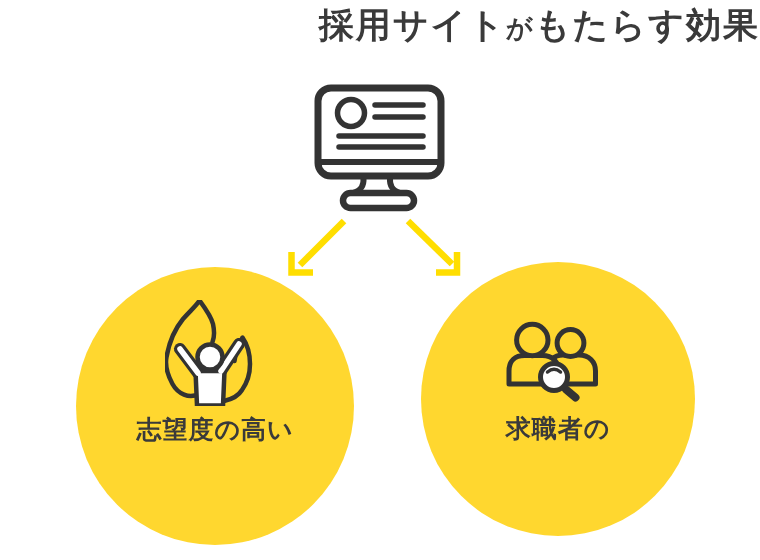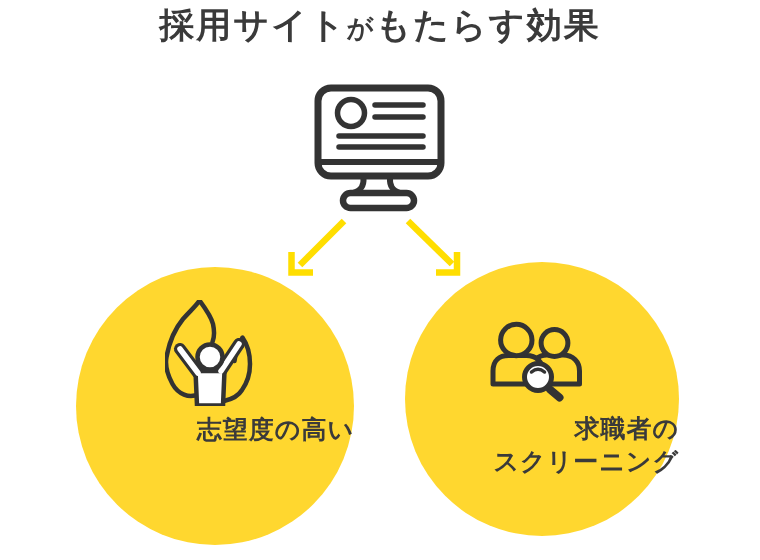--- a/index.html
+++ b/index.html
@@ -4,37 +4,37 @@
 <style>
   html,body{margin:0;padding:0;background:#fff;}
   .stage{
     position:relative;width:760px;height:560px;overflow:hidden;
     background:var(--background,#ffffff);
     font-family:"DejaVu Sans",sans-serif;
     color:var(--ink,#3a3a3a);
   }
   .title{
     position:absolute;top:2px;left:0;width:100%;margin:0;
-    text-align:center;font-size:35px;line-height:46px;font-weight:700;
+    text-align:right;font-size:35px;line-height:46px;font-weight:700;
     letter-spacing:2px;color:var(--ink,#3a3a3a);
   }
   .title .small-kana{font-size:26px;}
   .monitor{position:absolute;left:314px;top:84px;width:132px;height:132px;}
   .arrows{position:absolute;left:283px;top:213px;width:186px;height:66px;}
   .circle{
     position:absolute;border-radius:50%;
     background:var(--accent-yellow,#FFD72F);
   }
   .circle.attract{left:76px;top:267px;width:278px;height:278px;}
-  .circle.screening{left:405px;top:262px;width:274px;height:274px;}
+  .circle.screening{left:421px;top:262px;width:274px;height:274px;}
   .effect-icon{position:absolute;}
   .attract .effect-icon{left:89px;top:33px;width:92px;height:106px;}
   .screening .effect-icon{left:84px;top:59px;width:94px;height:82px;}
   .label{
-    position:absolute;left:0;right:0;text-align:right;
+    position:absolute;left:0;right:0;text-align:center;
     font-size:25px;line-height:33px;font-weight:700;letter-spacing:1px;
     color:var(--ink,#3a3a3a);
   }
   .attract .label{top:146px;}
   .screening .label{top:150px;}
 
   
   .s-ink{stroke:var(--icon-ink,#333333);fill:none;stroke-linecap:round;stroke-linejoin:round;}
   .s-yellow{stroke:var(--arrow-yellow,#FFDE00);fill:none;stroke-linecap:butt;stroke-linejoin:miter;}
   .f-white{fill:#ffffff;}
@@ -107,17 +107,16 @@
         <circle class="s-ink f-yellow" stroke-width="5" cx="27.3" cy="19" r="15.7"></circle>
       </g>
       <g>
         <line class="s-ink" stroke-width="8" x1="61" y1="68.5" x2="70.5" y2="76.5"></line>
         <circle class="s-ink f-white" stroke-width="5" cx="49" cy="56" r="13.5"></circle>
         <path class="s-ink" stroke-width="3.5" d="M42.5,51 Q49,45.5 55.5,51"></path>
       </g>
     </svg>
     <div class="label">
       <div>求職者の</div>
-      <div>スクリーニング</div>
     </div>
   </div>
 
 </div>
 
 </body></html>

